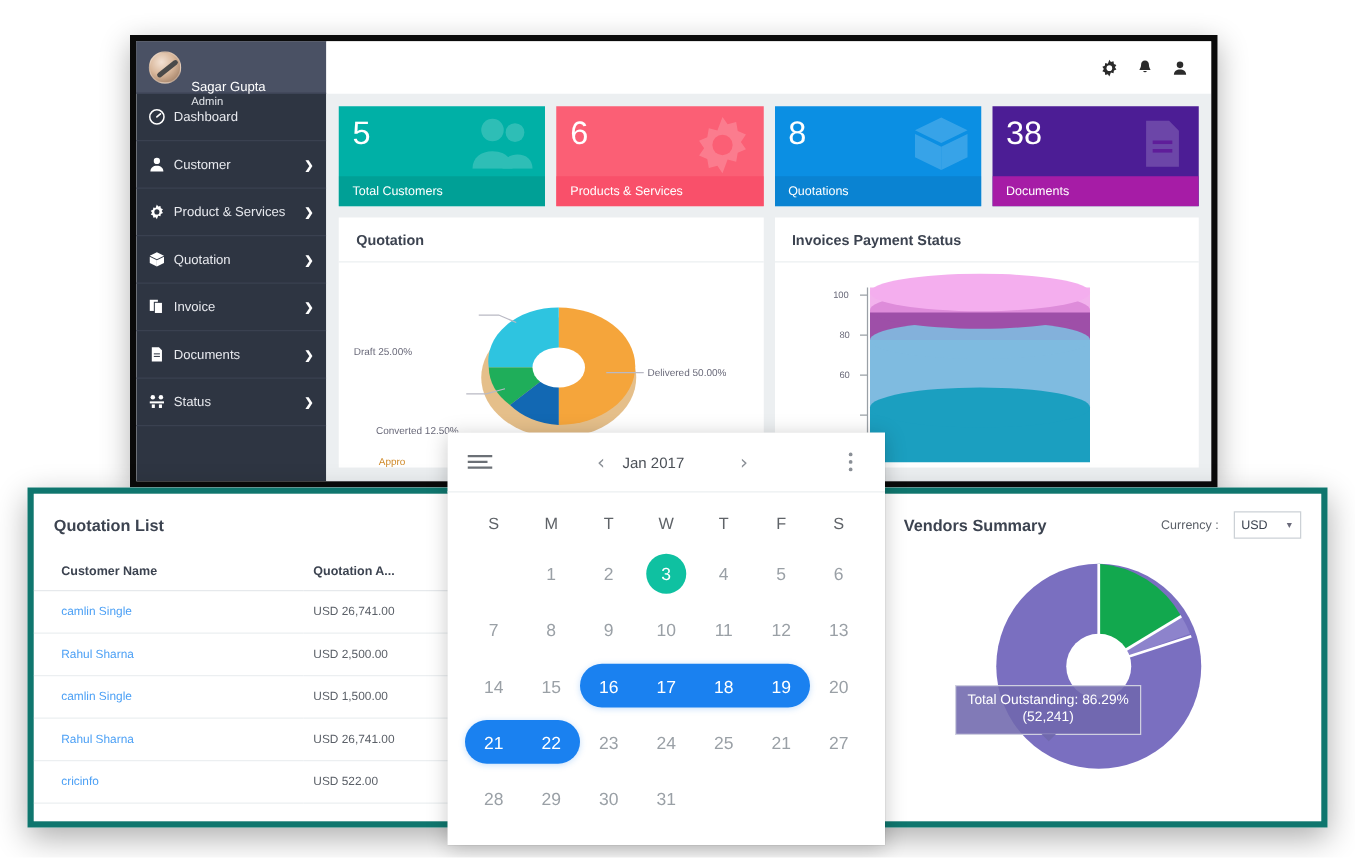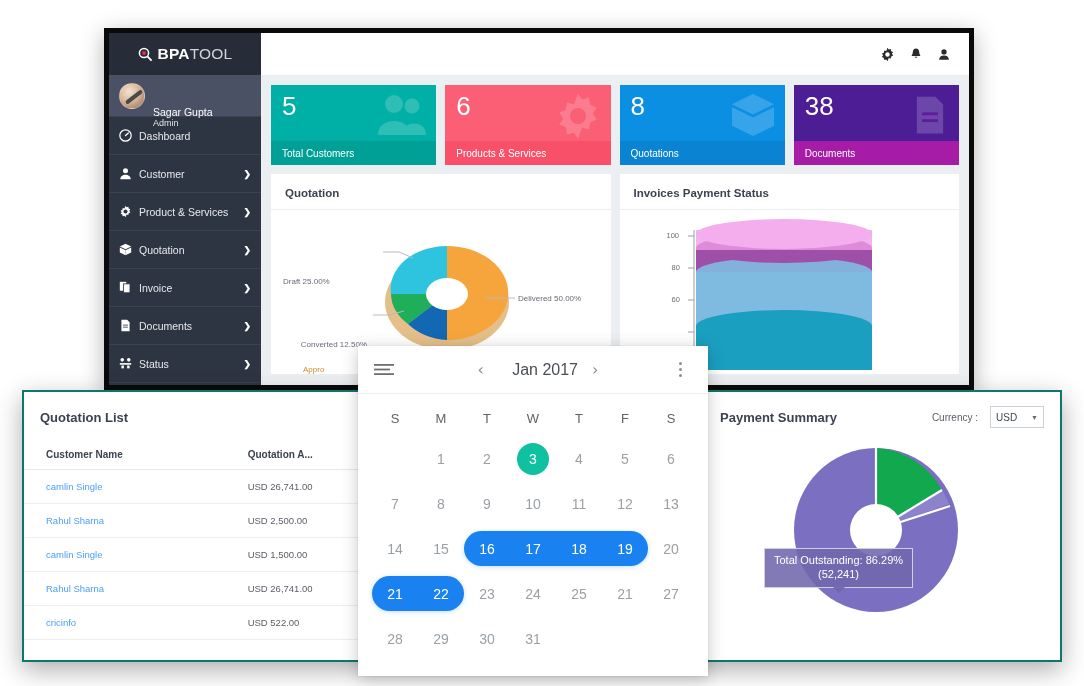--- a/index.html
+++ b/index.html
@@ -124,21 +124,21 @@
     position: absolute; font-size: 8px; color: #6a6a7a;
     white-space: nowrap;
   }
   .cyl-tick { position: absolute; font-size: 7.5px; color: #6a6a7a; }
 
   
   .bottom-window {
     position: absolute; left: 22px; top: 390px;
     width: 1040px; height: 272px;
     background: #ffffff;
-    border: 2px solid #0f766e;
+    border: 5px solid #0f766e;
     overflow: hidden;
     box-shadow: 0 8px 24px rgba(0,0,0,.32);
   }
   .bw-inner { display: flex; height: 100%; background: #ffffff; }
   .bw-left { width: 680px; position: relative; border-right: 0; }
   .bw-right { flex: 1; position: relative; }
 
   .bw-head {
     display: flex; align-items: center; justify-content: space-between;
     padding: 14px 16px 12px 16px;
@@ -216,21 +216,21 @@
     padding: 0 16px; border-bottom: 1px solid #eceff1;
   }
   .cal-burger { width: 34px; display:flex; align-items:center; cursor:pointer; }
   .cal-nav {
     flex: 1; display: flex; align-items: center; justify-content: center; gap: 14px;
   }
   .cal-chev {
     font-size: 16px; color: #8a8f96; cursor: pointer;
     font-family: "DejaVu Sans", sans-serif;
   }
-  .cal-month { font-size: 16px; color: #4a4f56; min-width: 80px; text-align: right; }
+  .cal-month { font-size: 12px; color: #4a4f56; min-width: 80px; text-align: left; }
   .cal-kebab {
     width: 24px; display:flex; flex-direction: column; align-items:center;
     gap: 3px; cursor: pointer;
   }
   .cal-kebab i { width: 3px; height: 3px; border-radius: 50%; background:#8a8f96; display:block; }
 
   .cal-grid { padding: 6px 14px 10px 14px; }
   .cal-row { display: flex; }
   .cal-cell {
     flex: 1; height: 45px; display: flex; align-items: center; justify-content: center;
@@ -252,32 +252,20 @@
 </style>
 </head>
 <body>
 
 <div id="stage">
 
   <div class="app-window">
 
     <div class="sidebar">
 
-      <div class="logo-bar">
-        <span class="logo-mag">
-          <svg width="15" height="15" viewBox="0 0 15 15">
-            <circle cx="6" cy="6" r="4.6" fill="none" stroke="#ffffff" stroke-width="1.5"></circle>
-            <circle cx="6" cy="6" r="2.1" fill="#e8254a"></circle>
-            <line x1="9.4" y1="9.4" x2="13.6" y2="13.6" stroke="#ffffff" stroke-width="1.8"></line>
-          </svg>
-        </span>
-        <span class="logo-text">
-          <span>BPA</span><span class="thin">TOOL</span>
-        </span>
-      </div>
 
       <div class="user-box">
         <span class="avatar"></span>
         <span class="user-names">
           <span class="user-name" style="display:block">Sagar Gupta</span>
           <span class="user-role" style="display:block">Admin</span>
         </span>
       </div>
 
       <div class="nav-item">
@@ -560,21 +548,21 @@
             </tr>
           </tbody>
         </table>
         <span class="tbl-scroll">
             <i></i>
           </span>
       </div>
 
       <div class="bw-right">
         <div class="bw-head">
-          <span class="bw-title">Payment Summary</span>
+          <span class="bw-title">Vendors Summary</span>
           <span class="cur-wrap">
             <span class="cur-label">Currency :</span>
             <span class="cur-select">
               <span>USD</span>
               <span class="caret">▼</span>
             </span>
           </span>
         </div>
         <svg width="350" height="200" viewBox="0 0 350 200" style="position:absolute;left:0;top:38px">
 

